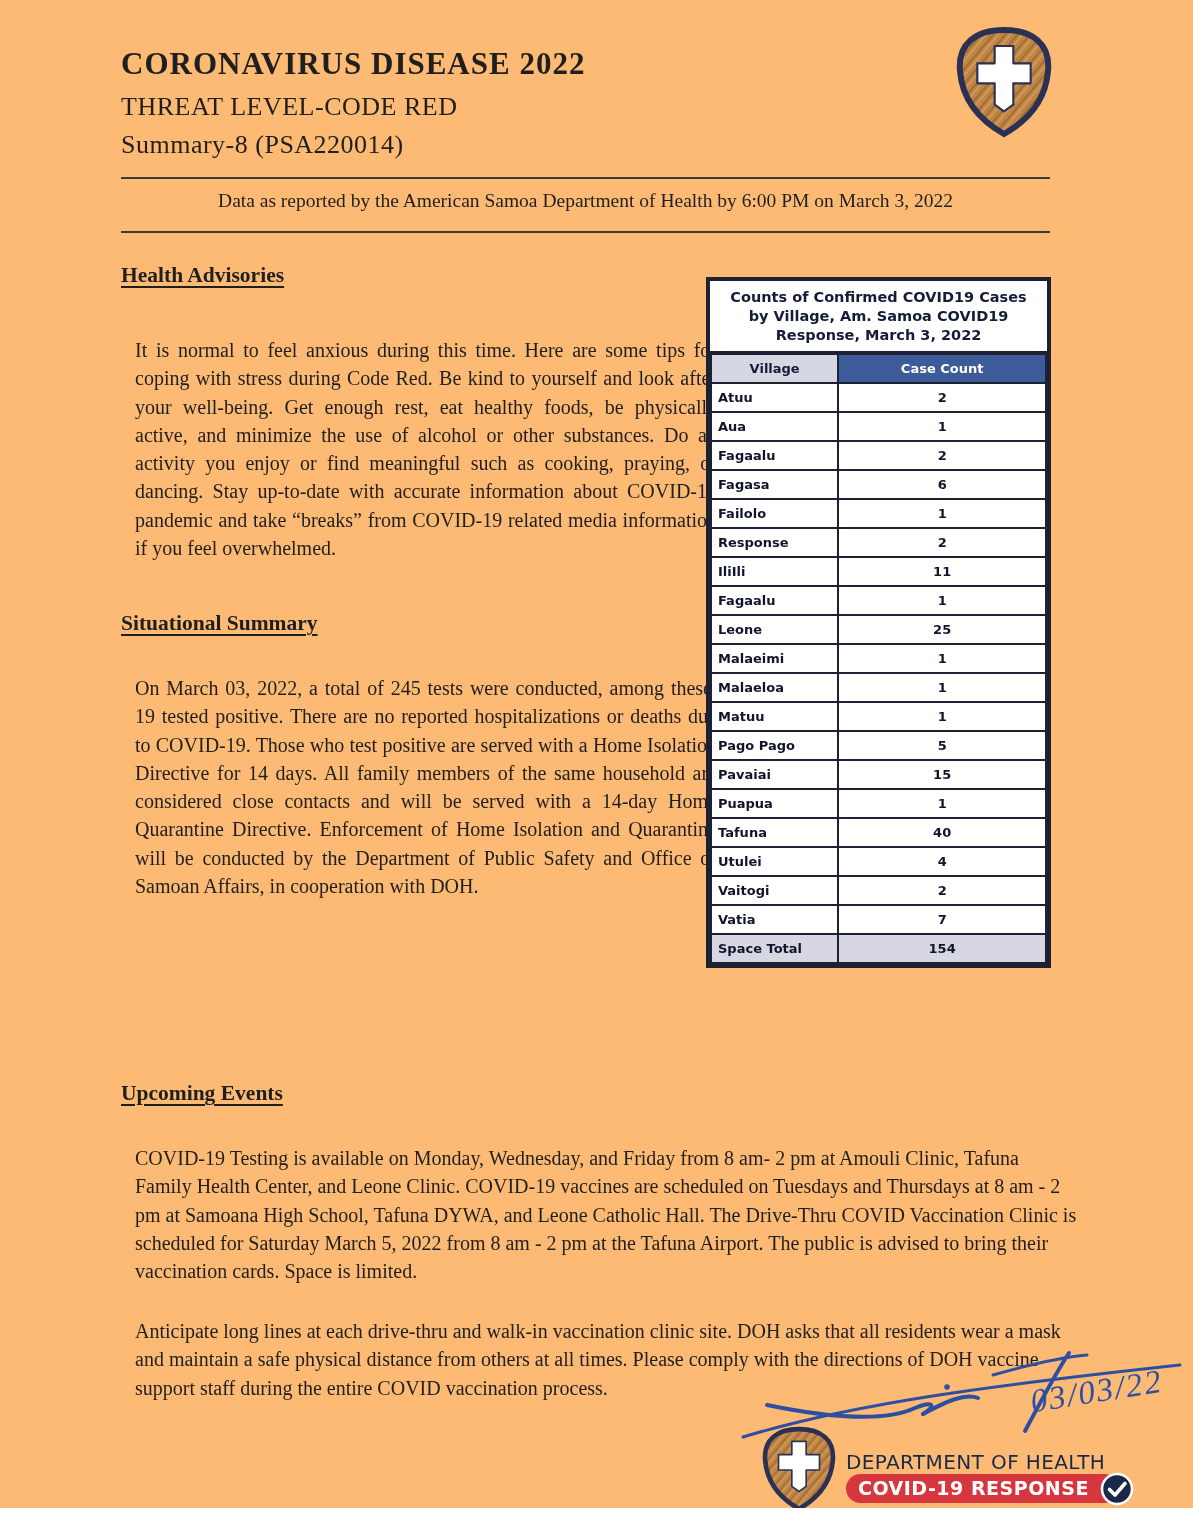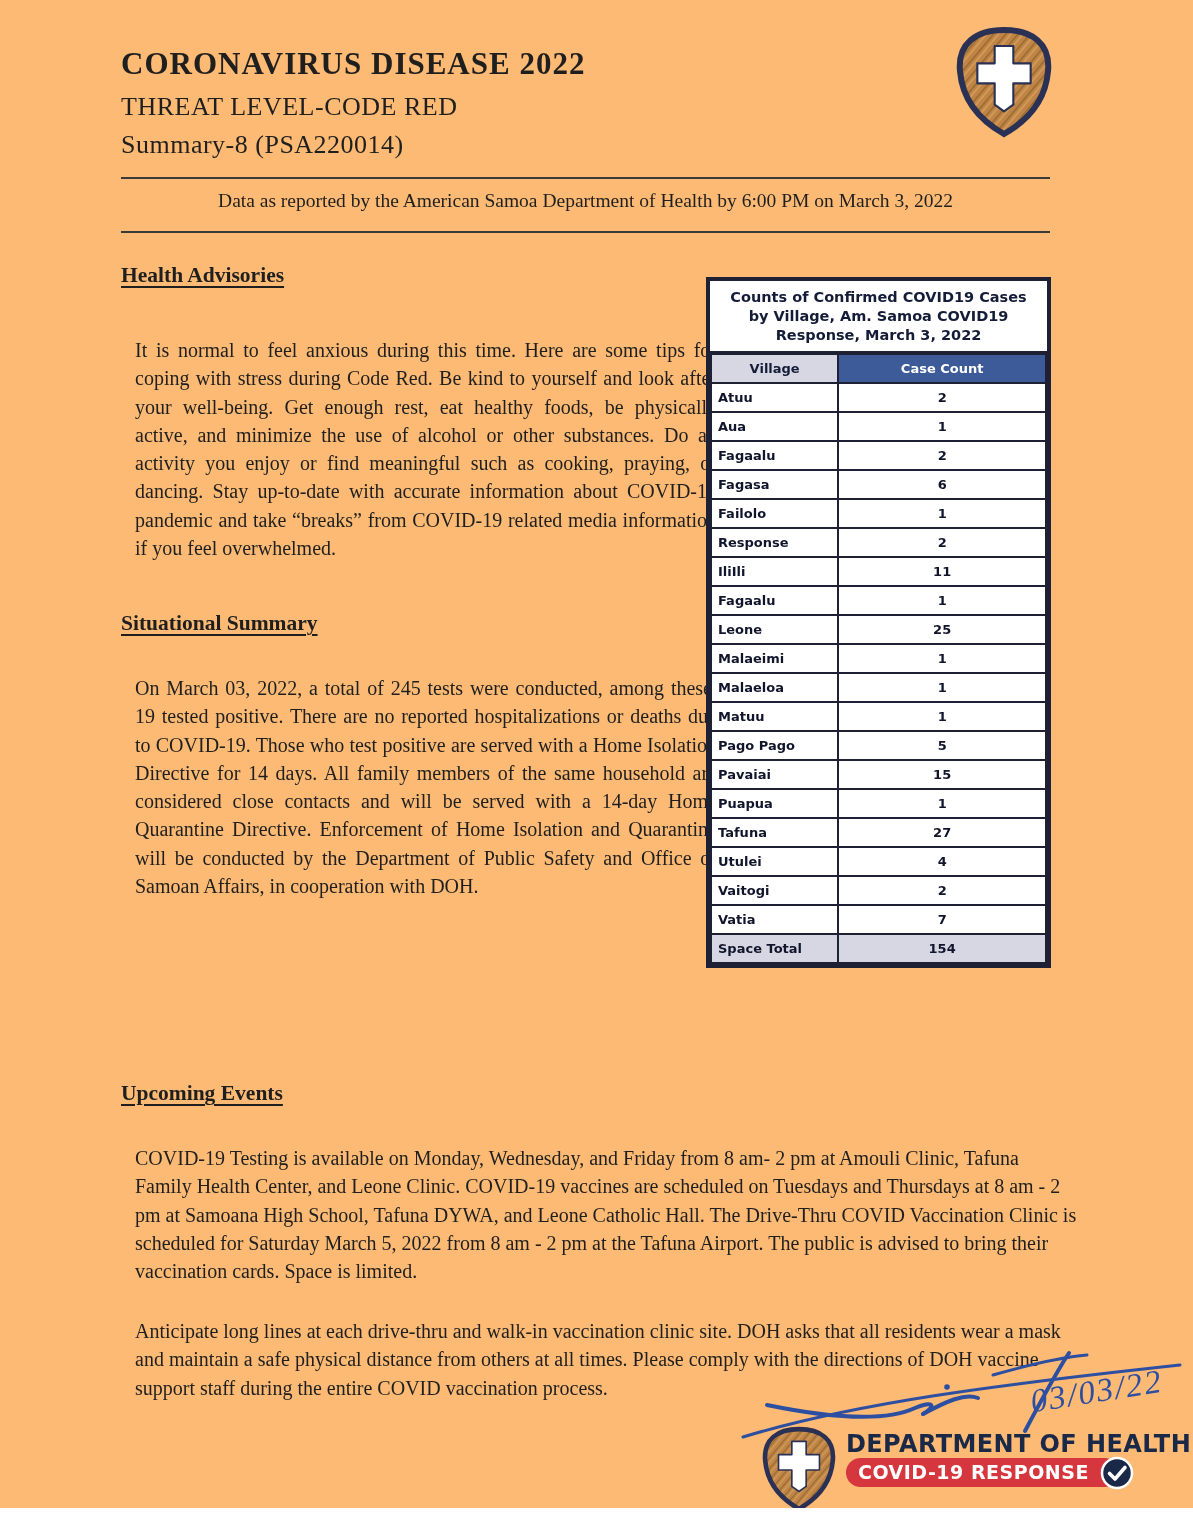--- a/index.html
+++ b/index.html
@@ -59,21 +59,21 @@
   .signature{position:absolute; left:735px; top:1345px; width:455px; height:115px;}
   .sig-date{
     position:absolute; left:295px; top:28px; font-size:33px; font-style:italic;
     color:var(--signature_blue); transform:rotate(-9deg); font-family:"Liberation Serif", serif;
     letter-spacing:2px; white-space:nowrap;
   }
   
   .footer-brand{position:absolute; left:758px; top:1426px; display:flex; align-items:flex-start;}
   .footer-shield{width:82px; height:86px; flex:0 0 auto;}
   .footer-text{margin-left:6px; padding-top:4px; font-family:"DejaVu Sans", sans-serif;}
-  .dept-name{font-size:24px; font-weight:bold; color:var(--navy); letter-spacing:0.4px; white-space:nowrap;}
+  .dept-name{font-size:20px; font-weight:normal; color:var(--navy); letter-spacing:0.4px; white-space:nowrap;margin-top:20px;}
   .badge-pill{
     position:relative; display:inline-block; margin-top:0; background:var(--badge_red);
     border-radius:16px; padding:3px 30px 4px 12px; color:#fff; font-size:19px; font-weight:bold;
     letter-spacing:0.5px; white-space:nowrap;
   }
   .badge-check{position:absolute; right:-16px; top:50%; transform:translateY(-50%); width:36px; height:36px;}
 </style>
 </head>
 <body>
 
@@ -179,21 +179,21 @@
           <tr>
             <td class="v-cell">Pavaiai</td>
             <td class="c-cell">15</td>
           </tr>
           <tr>
             <td class="v-cell">Puapua</td>
             <td class="c-cell">1</td>
           </tr>
           <tr>
             <td class="v-cell">Tafuna</td>
-            <td class="c-cell">27</td>
+            <td class="c-cell">40</td>
           </tr>
           <tr>
             <td class="v-cell">Utulei</td>
             <td class="c-cell">4</td>
           </tr>
           <tr>
             <td class="v-cell">Vaitogi</td>
             <td class="c-cell">2</td>
           </tr>
           <tr>

